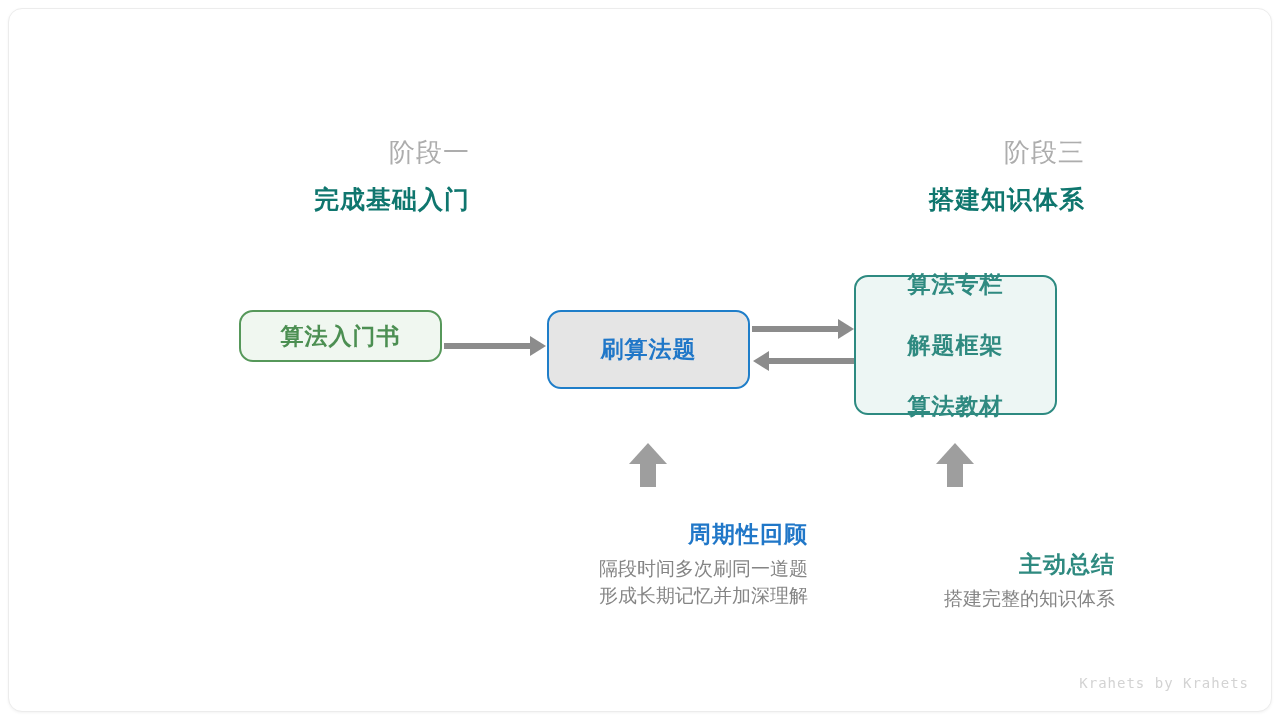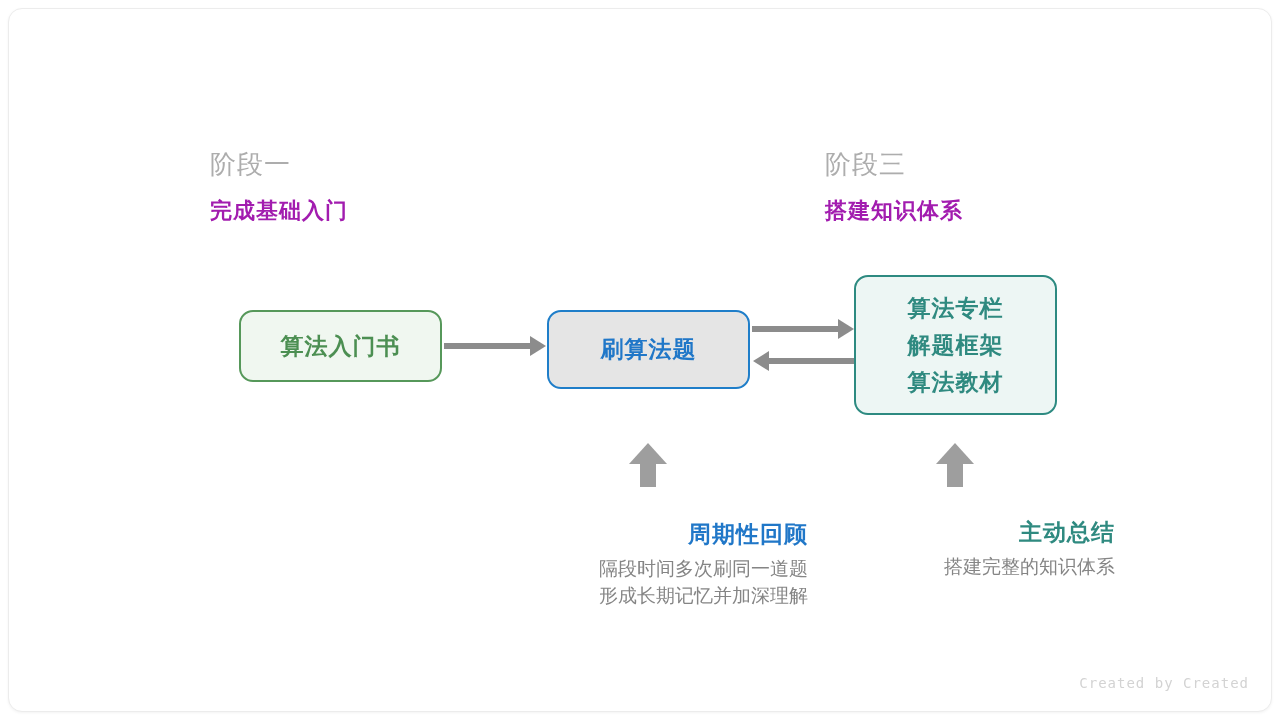--- a/index.html
+++ b/index.html
@@ -24,35 +24,34 @@
     border: 1px solid #ececec;
     border-radius: 14px;
     box-sizing: border-box;
     box-shadow: 0 1px 3px rgba(0,0,0,0.05);
     overflow: hidden;
   }
 
   
   .stage {
     position: absolute;
-    text-align: left;
+    text-align: right;
     width: 260px;
-    margin-top: 12px;
   }
   .stage .stage-label {
     font-size: 26px;
     color: #adadad;
     font-weight: 400;
     letter-spacing: 1px;
     line-height: 34px;
     white-space: nowrap;
   }
   .stage .stage-title {
-    font-size: 22px;
-    color: #a21caf;
+    font-size: 25px;
+    color: #0f766e;
     font-weight: bold;
     letter-spacing: 1px;
     line-height: 32px;
     margin-top: 14px;
     white-space: nowrap;
   }
 
   #stage-1 { left: 201px; top: 126px; }
   #stage-2 { left: 509px; top: 126px; }
   #stage-3 { left: 816px; top: 126px; }
@@ -64,25 +63,26 @@
     border-radius: 14px;
     border-width: 2px;
     border-style: solid;
     display: flex;
     flex-direction: column;
     align-items: center;
     justify-content: center;
     font-weight: bold;
     font-size: 23px;
     letter-spacing: 1px;
+    gap: 24px;
   }
   .node-box .line { line-height: 37px; white-space: nowrap; }
 
   #box-book {
-    left: 230px; top: 301px; width: 203px; height: 72px;
+    left: 230px; top: 301px; width: 203px; height: 52px;
     border-color: #56985a;
     background: #f0f7f0;
     color: #4c8f52;
   }
   #box-practice {
     left: 538px; top: 301px; width: 203px; height: 79px;
     border-color: #1f7ec9;
     background: #e5e5e5;
     color: #2077c8;
   }
@@ -165,21 +165,21 @@
   .annotation .ann-desc {
     margin-top: 6px;
     font-size: 19px;
     color: #858585;
     line-height: 27px;
   }
   .annotation .ann-desc .line { white-space: nowrap; }
 
   #annotation-review { left: 479px; top: 510px; }
   #annotation-review .ann-title { color: #2077c8; }
-  #annotation-summary { left: 786px; top: 510px; font-family: Liberation Mono, monospace; }
+  #annotation-summary { left: 786px; top: 540px; }
   #annotation-summary .ann-title { color: #2f8a80; }
 
   
   #footer-credit {
     position: absolute;
     right: 22px;
     bottom: 20px;
     font-family: "DejaVu Sans Mono", "Liberation Mono", monospace;
     font-size: 14px;
     color: #d3d3d3;
@@ -241,15 +241,15 @@
     </div>
   </div>
 
   <div class="annotation" id="annotation-summary">
     <div class="ann-title">主动总结</div>
     <div class="ann-desc">
       <div class="line">搭建完整的知识体系</div>
     </div>
   </div>
 
-  <div id="footer-credit">Created by Created</div>
+  <div id="footer-credit">Krahets by Krahets</div>
 
 </div>
 
 </body></html>

